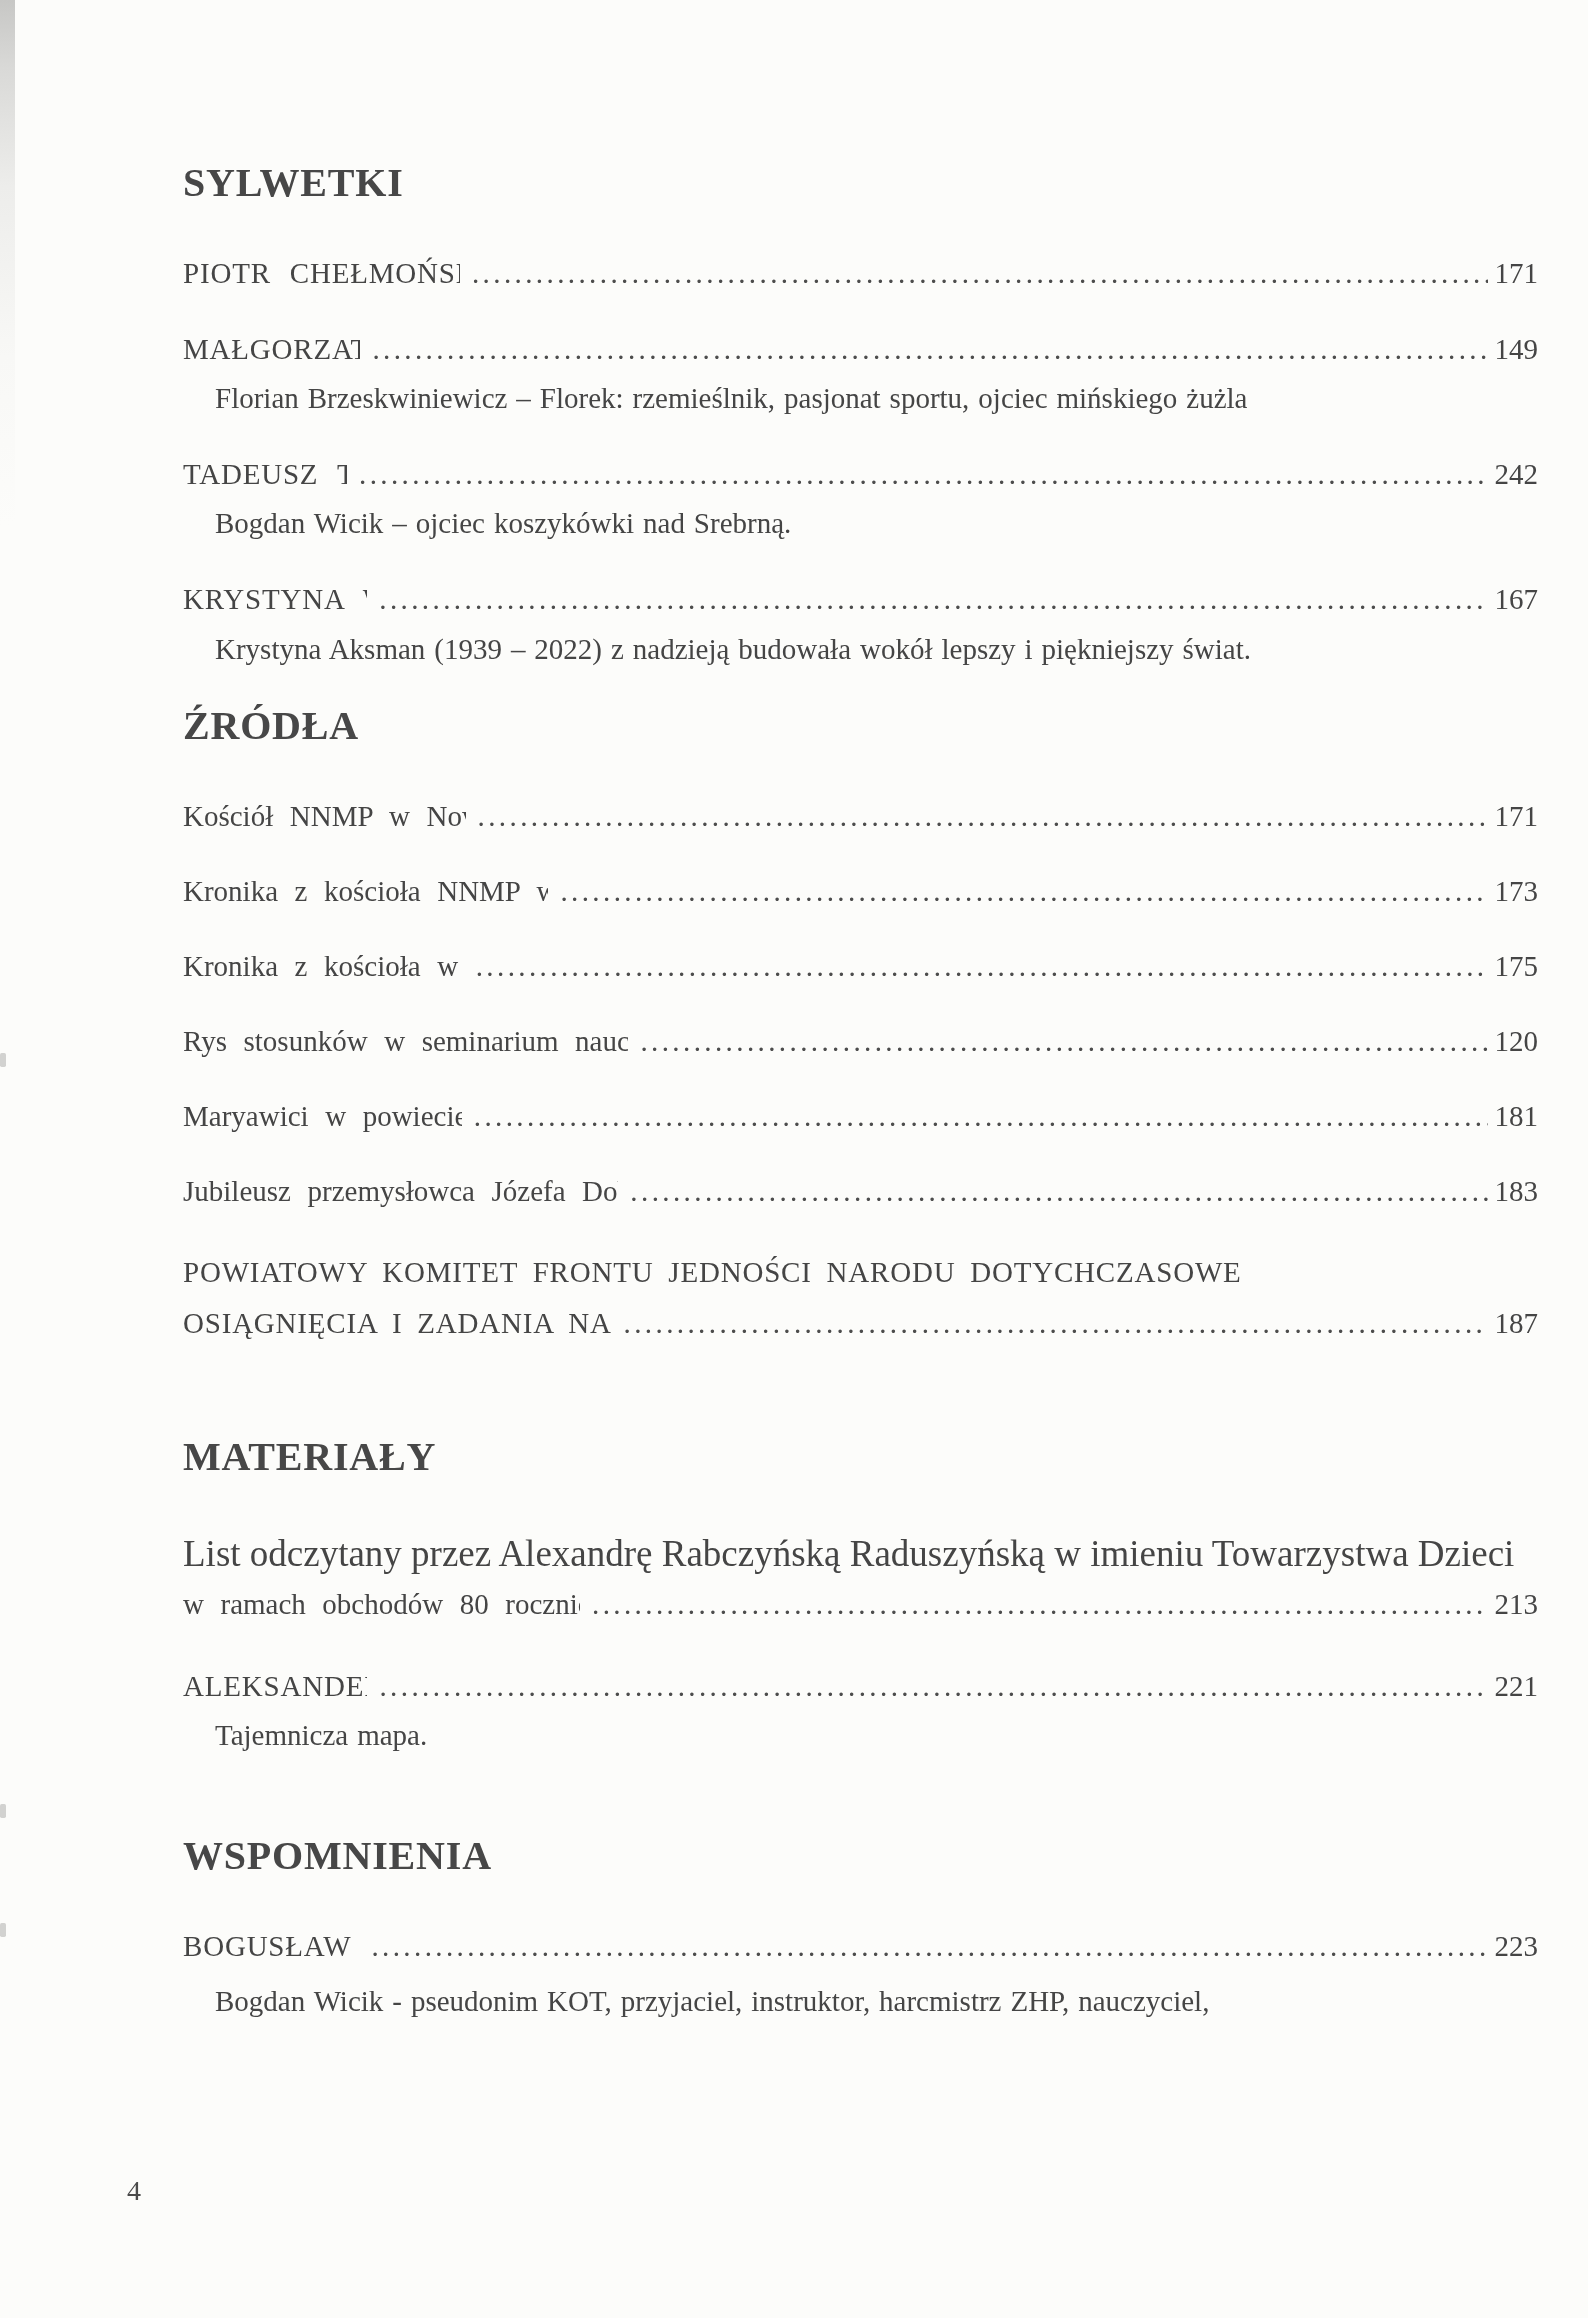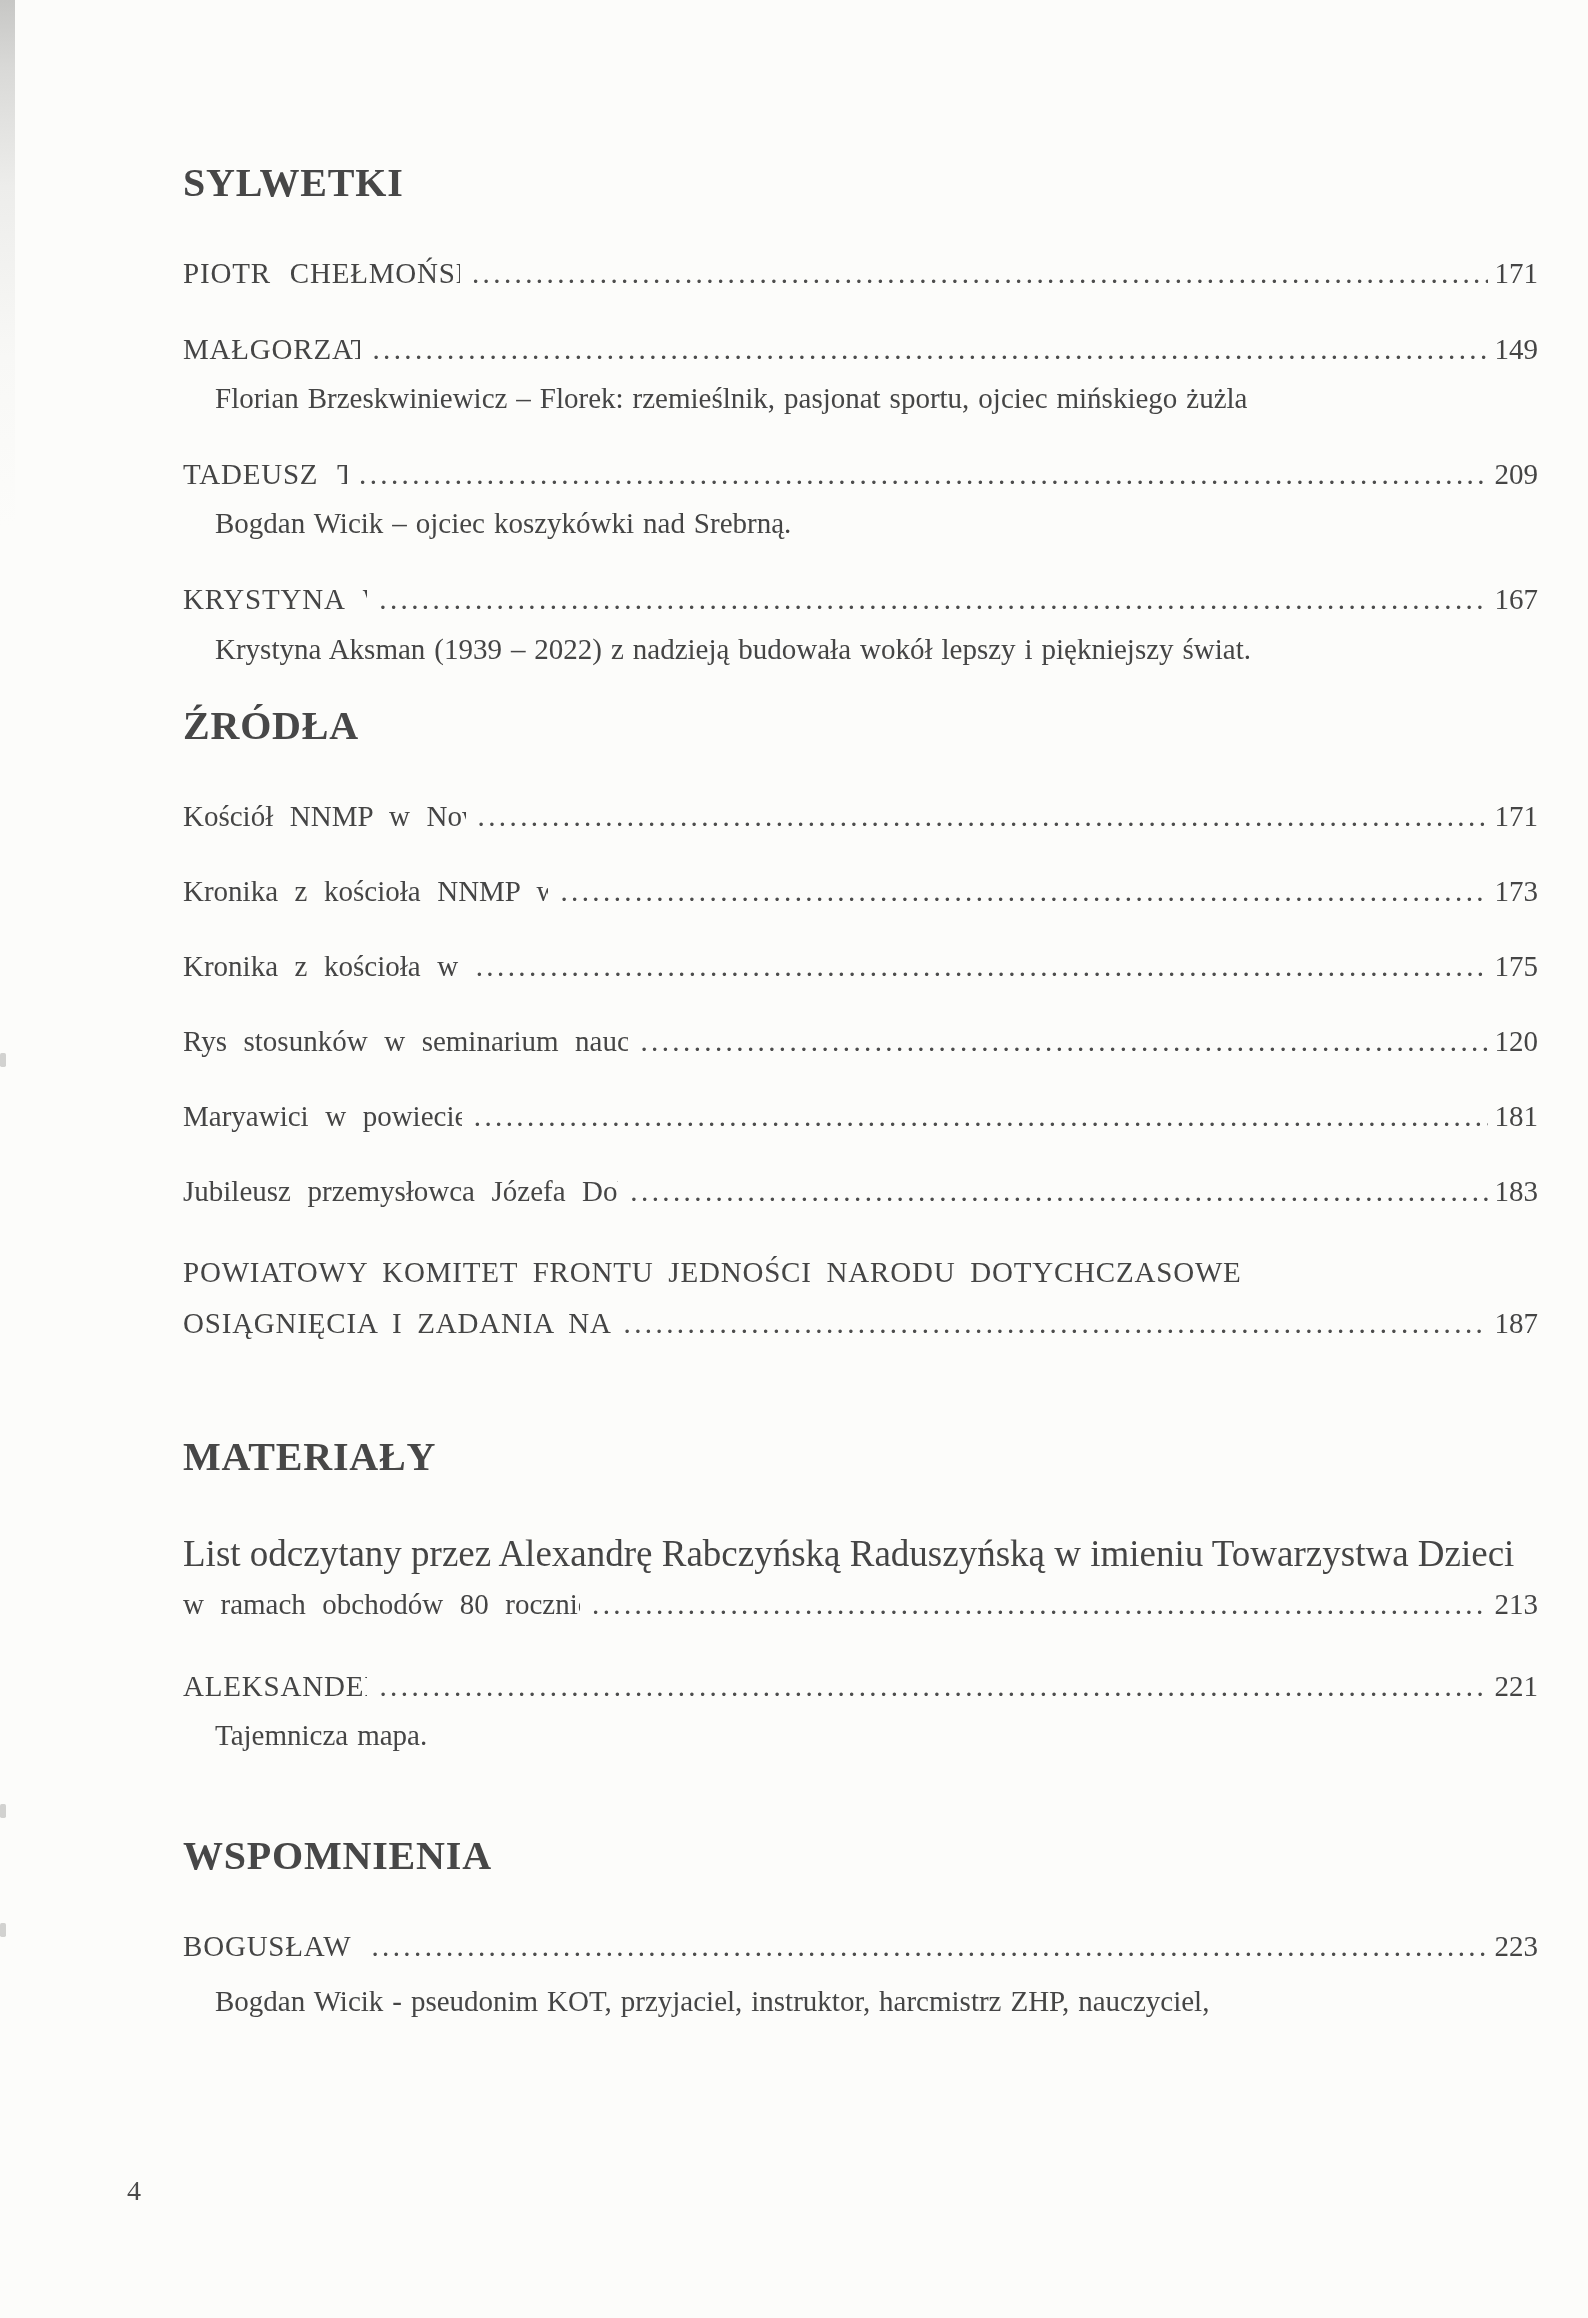--- a/index.html
+++ b/index.html
@@ -146,21 +146,21 @@
           <span class="leader"></span>
           <span class="toc-page">149</span>
         </div>
         <div class="toc-sub">Florian Brzeskwiniewicz – Florek: rzemieślnik, pasjonat sportu, ojciec mińskiego żużla</div>
       </div>
 
       <div class="entry">
         <div class="toc-line">
           <span class="toc-title caps">TADEUSZ TRZCIŃSKI</span>
           <span class="leader"></span>
-          <span class="toc-page">209</span>
+          <span class="toc-page">242</span>
         </div>
         <div class="toc-sub">Bogdan Wicik – ojciec koszykówki nad Srebrną.</div>
       </div>
 
       <div class="entry">
         <div class="toc-line">
           <span class="toc-title caps">KRYSTYNA WIECZOREK</span>
           <span class="leader"></span>
           <span class="toc-page">167</span>
         </div>

